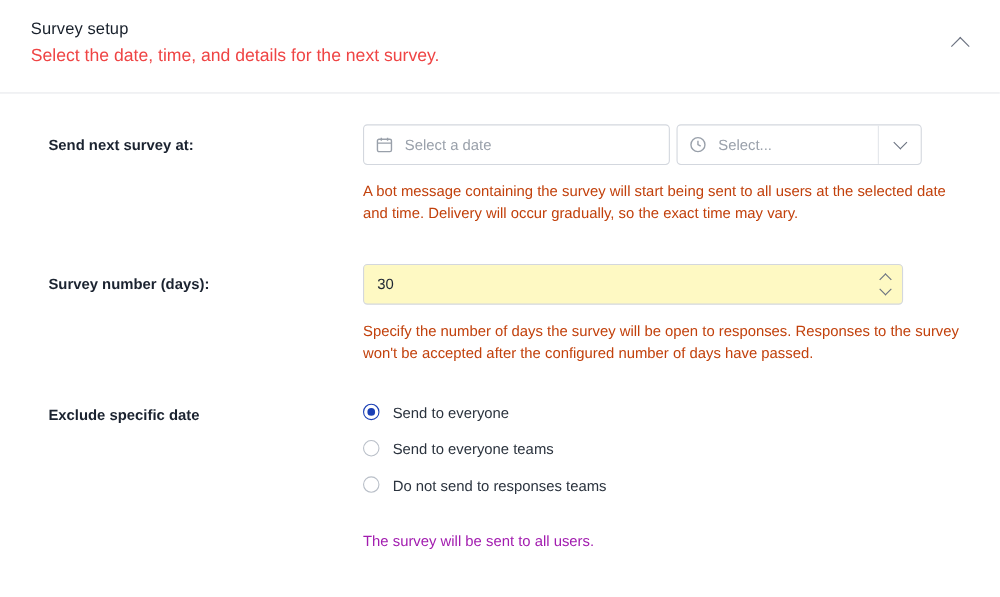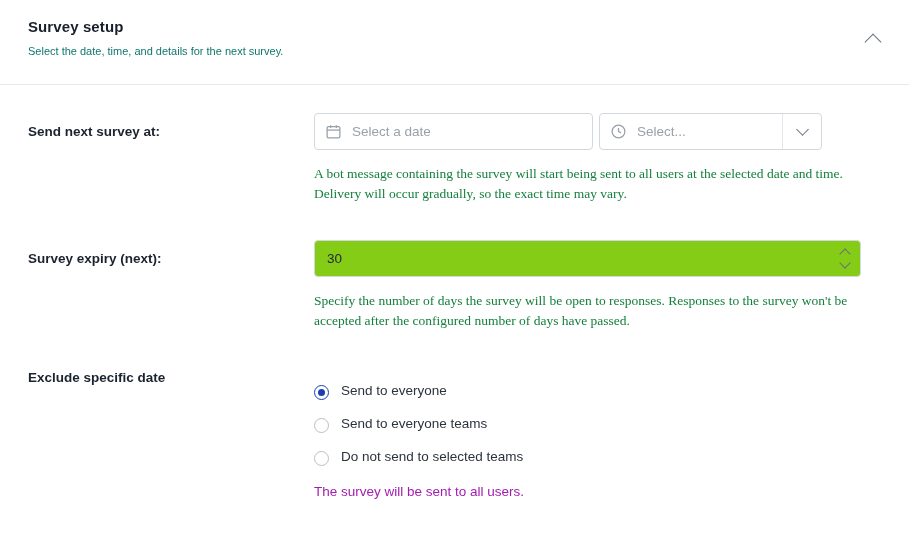--- a/index.html
+++ b/index.html
@@ -26,29 +26,29 @@
   
   .panel-header {
     position: relative;
     box-sizing: border-box;
     padding: 18px 28px 16px 28px;
     border-bottom: 1px solid #e6e8ec;
     height: 85px;
   }
   .panel-title {
     font-size: 15px;
-    font-weight: bold;
+    font-weight: normal;
     color: #18202b;
     letter-spacing: .1px;
     margin: 0 0 6px 0;
     line-height: 18px;
   }
   .panel-subtitle {
-    font-size: 11px;
-    color: #0f766e;
+    font-size: 16px;
+    color: #ef4444;
     line-height: 18px;
     margin: 0;
   }
   .collapse-btn {
     position: absolute;
     right: 24px;
     top: 28px;
     width: 24px;
     height: 24px;
     display: flex;
@@ -67,20 +67,21 @@
   }
 
   
   .panel-body {
     padding: 0 28px;
   }
 
   .row {
     display: flex;
     align-items: flex-start;
+    margin-left: 16px;
   }
   .row-label {
     width: 286px;
     flex: 0 0 286px;
     font-size: 13.5px;
     font-weight: bold;
     color: #1b2330;
     line-height: 18px;
   }
   .row-field {
@@ -137,36 +138,35 @@
     height: 8px;
     border-right: 1.6px solid #6b7280;
     border-bottom: 1.6px solid #6b7280;
     transform: rotate(45deg);
     margin-top: -4px;
   }
 
   .help-text {
     margin-top: 14px;
     font-size: 13.5px;
-    color: #15803d;
+    color: #c2410c;
     line-height: 20px;
     max-width: 556px;
-    font-family: Liberation Serif, serif;
   }
 
   
   .row-expiry { margin-top: 36px; }
   .row-expiry .row-label { padding-top: 10px; }
   .number-shell {
     box-sizing: border-box;
-    width: 547px;
+    width: 491px;
     height: 37px;
     border: 1px solid #d3d7de;
     border-radius: 4px;
-    background: #84cc16;
+    background: #fef9c3;
     display: flex;
     align-items: center;
     padding: 0 8px 0 12px;
   }
   .number-value {
     flex: 1 1 auto;
     font-size: 13.5px;
     color: #1f2733;
     line-height: 17px;
   }
@@ -189,21 +189,21 @@
   .spin-up { transform: rotate(45deg); margin-bottom: -1px;}
   .spin-down { transform: rotate(-135deg); margin-top: -1px;}
 
   
   .row-teams { margin-top: 36px; }
   .row-teams .row-label { padding-top: 2px; }
 
   .radio-list { display: block; }
   .radio-item {
     display: flex;
-    align-items: flex-end;
+    align-items: flex-start;
     height: 33px;
     cursor: pointer;
   }
   .radio-circle {
     width: 15px;
     height: 15px;
     flex: 0 0 15px;
     border-radius: 50%;
     border: 1.5px solid #b9bfc8;
     box-sizing: border-box;
@@ -278,21 +278,21 @@
               <span class="caret-down"></span>
             </span>
           </div>
 
         </div>
         <div class="help-text">A bot message containing the survey will start being sent to all users at the selected date and time. Delivery will occur gradually, so the exact time may vary.</div>
       </div>
     </div>
 
     <div class="row row-expiry">
-      <div class="row-label">Survey expiry (next):</div>
+      <div class="row-label">Survey number (days):</div>
       <div class="row-field">
         <div class="number-shell">
           <span class="number-value">30</span>
           <span class="spinner">
             <span class="spin-up"></span>
             <span class="spin-down"></span>
           </span>
         </div>
         <div class="help-text">Specify the number of days the survey will be open to responses. Responses to the survey won't be accepted after the configured number of days have passed.</div>
       </div>
@@ -308,21 +308,21 @@
             <span class="radio-label">Send to everyone</span>
           </div>
 
           <div class="radio-item">
             <span class="radio-circle"></span>
             <span class="radio-label">Send to everyone teams</span>
           </div>
 
           <div class="radio-item">
             <span class="radio-circle"></span>
-            <span class="radio-label">Do not send to selected teams</span>
+            <span class="radio-label">Do not send to responses teams</span>
           </div>
 
         </div>
         <div class="teams-note">The survey will be sent to all users.</div>
       </div>
     </div>
 
   </div>
 </div>
 

